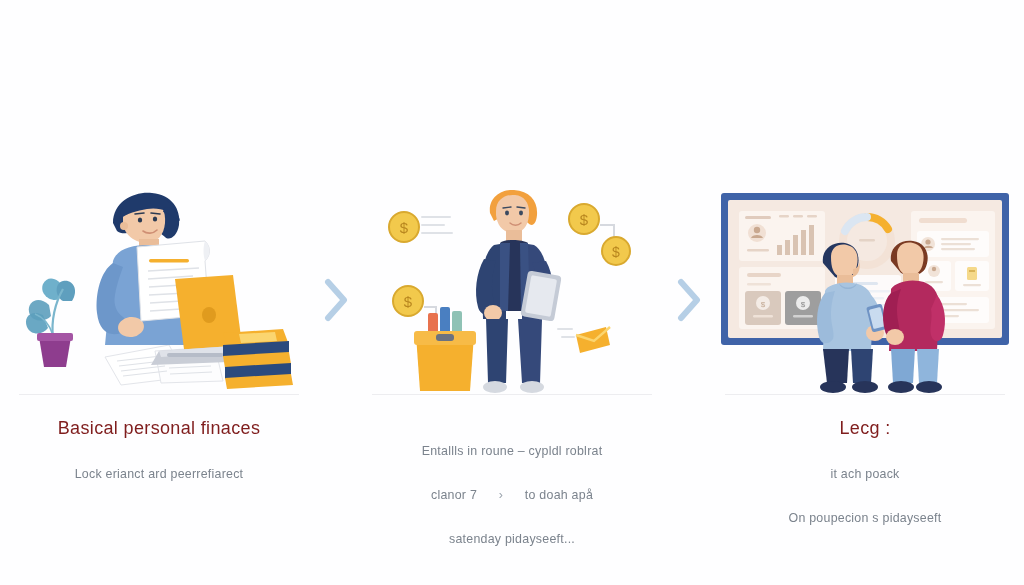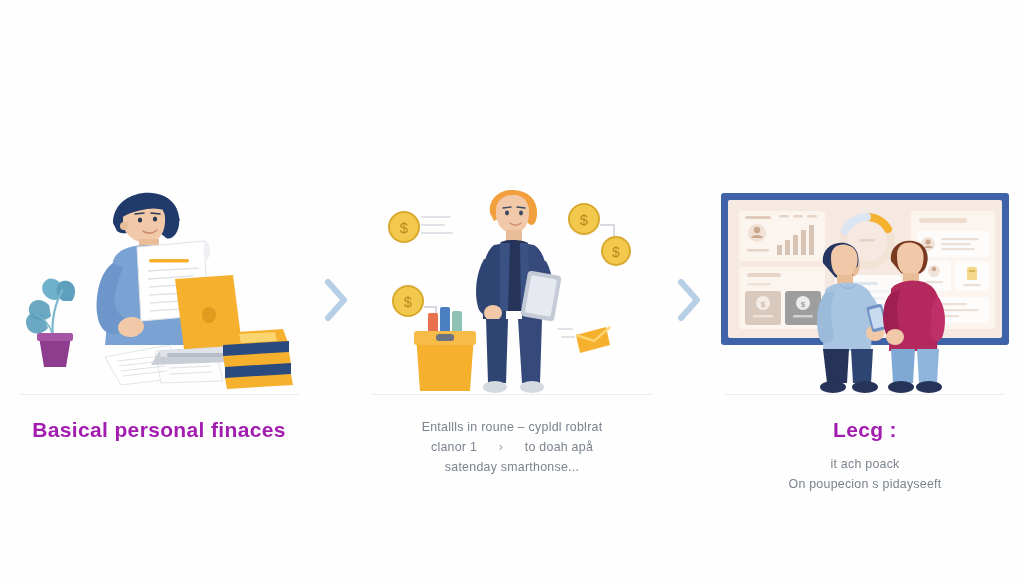--- a/index.html
+++ b/index.html
@@ -60,37 +60,37 @@
     background: #ededf0;
   }
 
   .caption {
     width: 260px;
     margin-top: 22px;
     text-align: center;
   }
 
   .caption-title {
-    font-size: 21px;
-    color: #a21caf;
+    font-size: 18px;
+    color: #7f1d1d;
     letter-spacing: 0.35px;
     line-height: 1.25;
-    font-weight: 700;
+    font-weight: 400;
     white-space: nowrap;
   }
 
   .caption-sub {
     margin-top: 11px;
     font-size: 12.4px;
     color: #7b838d;
     line-height: 1.62;
     letter-spacing: 0.25px;
   }
 
-  .cap-line { display: block; }
+  .cap-line { display: block; margin-top: 24px; }
 
   .cap-inline-arrow {
     display: inline-block;
     color: #9aa3ad;
     padding: 0 18px;
   }
 
   
   .connector {
     width: 35px;
@@ -202,20 +202,21 @@
             <path d="M214 171 L280 167 L282 179 L216 183 Z" fill="#f5b02e"></path>
             <path d="M216 182 L282 178 L282 190 L216 194 Z" fill="#2b4a7d"></path>
             <path d="M216 193 L282 189 L284 200 L218 204 Z" fill="#f5b02e"></path>
           </g>
         </svg>
       </div>
 
       <div class="caption">
         <div class="caption-title">Basical personal finaces</div>
         <div class="caption-sub">
+          <span class="cap-line">Lock erianct ard peerrefiarect</span>
         </div>
       </div>
     </div>
 
     <div class="connector">
       <svg class="chevron" width="26" height="44" viewBox="0 0 26 44">
         <path d="M5 4 L21 22 L5 40" stroke="#b6cfe6" stroke-width="6" fill="none" stroke-linecap="round" stroke-linejoin="round"></path>
       </svg>
     </div>
 
@@ -305,25 +306,25 @@
             <rect x="162" y="88" width="34" height="46" rx="4" fill="#c5cbd6" transform="rotate(10 179 111)"></rect>
             <rect x="166" y="92" width="26" height="38" rx="2" fill="#e6e9ef" transform="rotate(10 179 111)"></rect>
           </g>
         </svg>
       </div>
 
       <div class="caption">
         <div class="caption-sub" style="margin-top:0;">
           <span class="cap-line">Entallls in roune – cypldl roblrat</span>
           <span class="cap-line">
-            <span>clanor 1</span>
+            <span>clanor 7</span>
             <span class="cap-inline-arrow">›</span>
             <span>to doah apå</span>
           </span>
-          <span class="cap-line">satenday smarthonse...</span>
+          <span class="cap-line">satenday pidayseeft...</span>
         </div>
       </div>
     </div>
 
     <div class="connector">
       <svg class="chevron" width="26" height="44" viewBox="0 0 26 44">
         <path d="M5 4 L21 22 L5 40" stroke="#b6cfe6" stroke-width="6" fill="none" stroke-linecap="round" stroke-linejoin="round"></path>
       </svg>
     </div>
 

